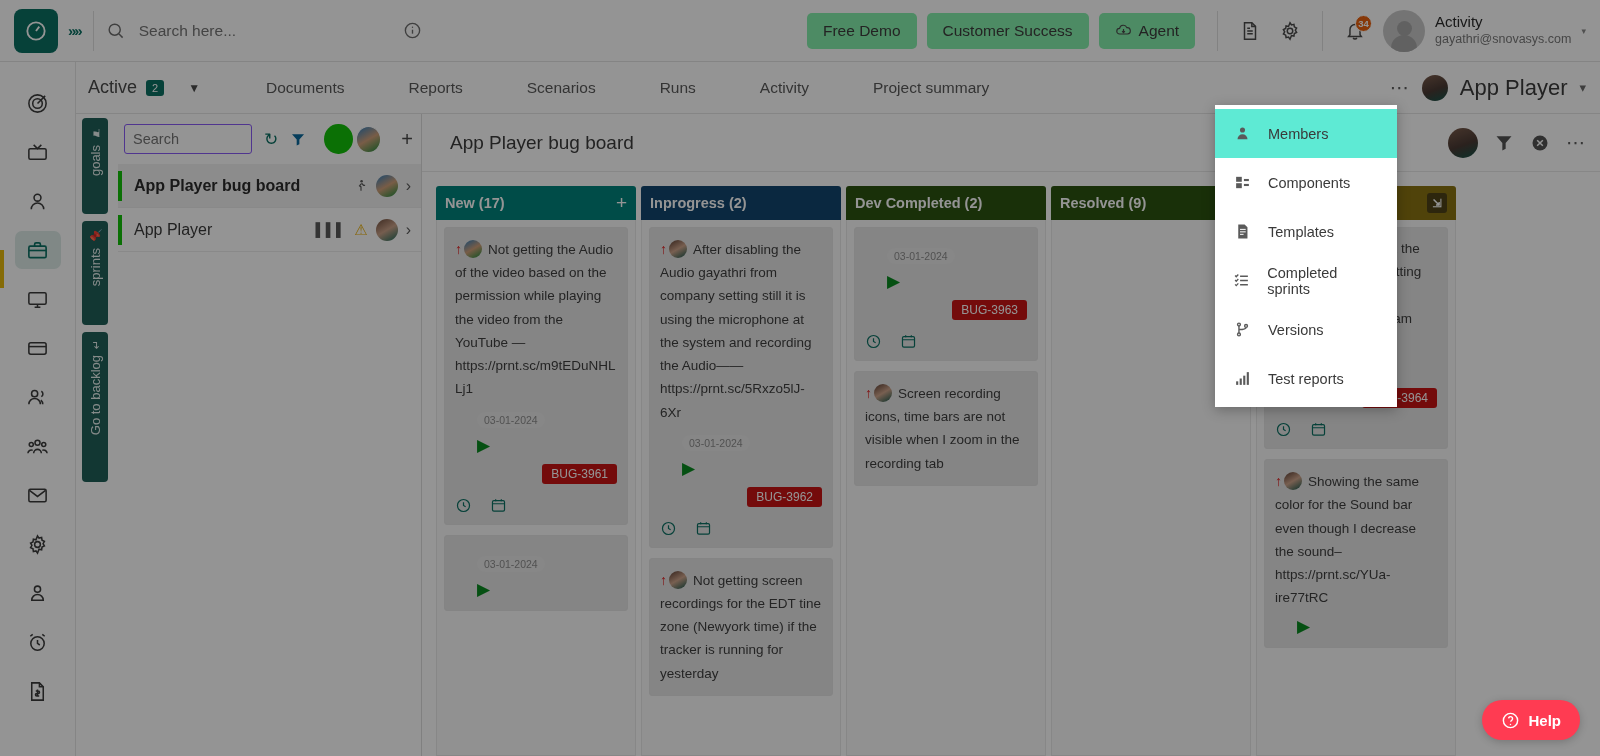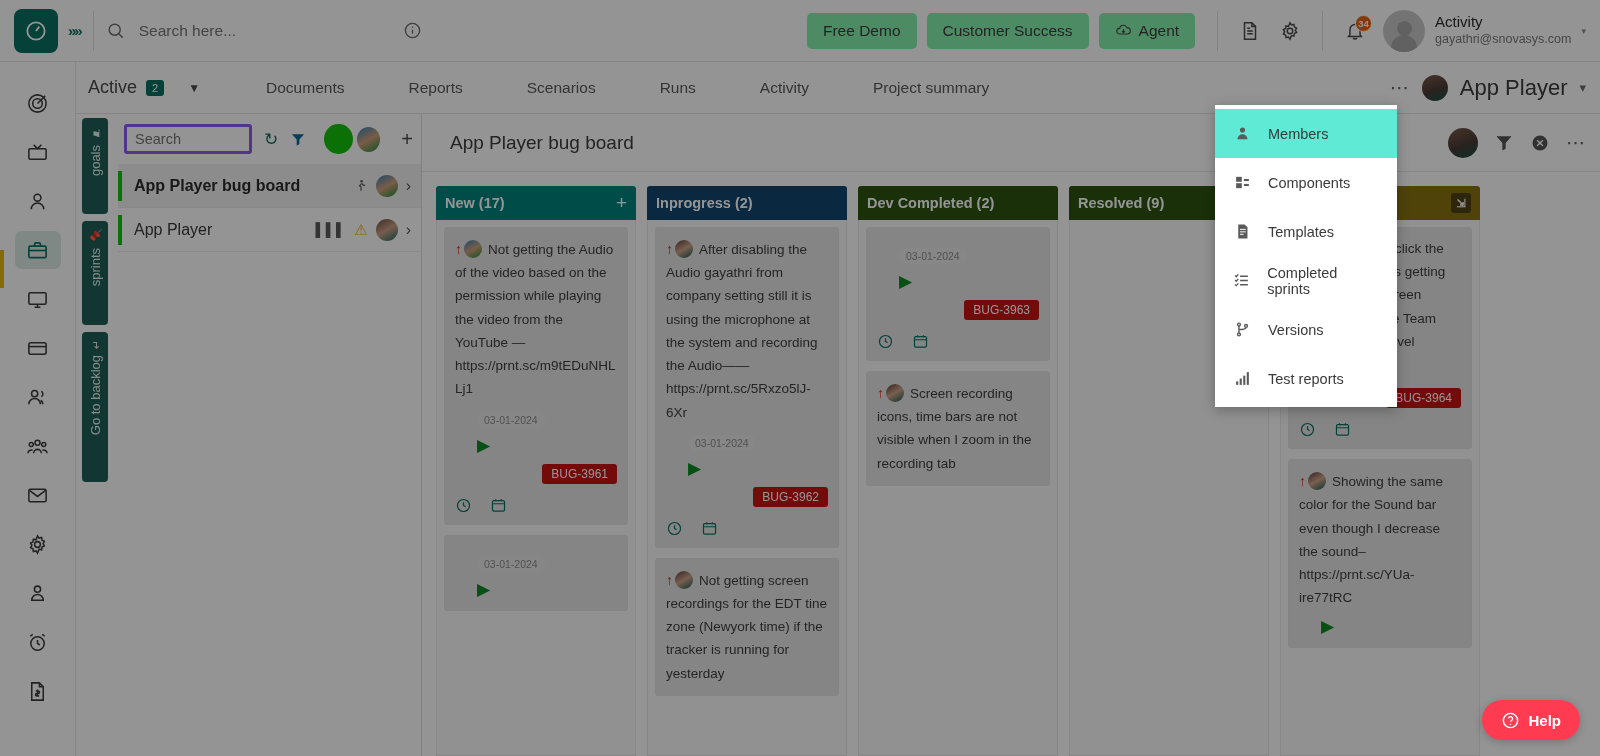--- a/index.html
+++ b/index.html
@@ -110,21 +110,21 @@
     width: 26px; background: #1f5f58; color: #e7efee; border-radius: 4px;
     writing-mode: vertical-rl; text-orientation: mixed;
     font-size: 13px; padding: 8px 4px; display:flex; align-items:center; gap: 6px;
     cursor: pointer; justify-content: flex-start;
   }
   .vtab .vt-ic { transform: rotate(180deg); font-size: 11px;}
   .vtab .vt-lb { transform: rotate(180deg); }
   .panel-inner { margin-left: 42px; }
   .panel-search-row { display: flex; align-items: center; gap: 12px; padding: 10px 8px 10px 6px;}
   .psearch {
-    border: 3px solid #8b5cf6; border-radius: 3px; height: 30px; width: 128px;
+    border: 1px solid #8b5cf6; border-radius: 3px; height: 30px; width: 128px;
     padding: 0 8px; font-size: 14.5px; color: #8b8b8b; outline: none;
     font-family: "Liberation Sans", sans-serif;
   }
   .ic-refresh { color: #0b7063; font-size: 17px; cursor:pointer;}
   .green-dot { width: 30px; height: 30px; border-radius: 50%; background: #13c20a; margin-left: 6px;}
   .mini-ava { width: 27px; height: 27px; border-radius: 50%; margin-left: -9px;
      background: linear-gradient(150deg,#2e7dbd 0%,#d0a07a 50%,#1d8a3a 100%); border: 1.5px solid #fff;}
   .ic-plus { color: #4a4a4a; font-size: 20px; margin-left: 8px; cursor:pointer;}
   .proj-row {
     display:flex; align-items:center; height: 44px; border-bottom: 1px solid #ededed;
@@ -150,21 +150,21 @@
   .board-head {
     height: 58px; display:flex; align-items:center; padding: 0 14px 0 28px;
     border-bottom: 1px solid #e8e8e8;
   }
   .board-title { font-size: 19px; color: #3d3d3d;}
   .board-head-right { margin-left:auto; display:flex; align-items:center; gap: 16px;}
   .bh-ava { width: 30px; height: 30px; border-radius: 50%;
      background: linear-gradient(160deg,#7a5c4c 0%,#4a3a34 55%,#16544a 100%);}
   .bh-ic { color:#545454; cursor:pointer;}
   .cols {
-    display: flex; gap: 11px; padding: 14px 0 0 14px; height: 584px; align-items: center;
+    display: flex; gap: 5px; padding: 14px 0 0 14px; height: 584px; align-items: center;
   }
   .col { width: 200px; flex: 0 0 200px; height: 570px; display:flex; flex-direction: column;}
   .col-head {
     height: 34px; border-radius: 3px 3px 0 0; display:flex; align-items:center;
     padding: 0 9px; color: #fff; font-size: 14.5px; font-weight: bold;
   }
   .col-head .plus { margin-left: auto; font-size: 19px; font-weight: normal; cursor:pointer;}
   .col-head .expand-sq {
     margin-left:auto; width:20px;height:20px;border-radius:3px; background:#4e4318;
     display:flex;align-items:center;justify-content:center;font-size:11px; cursor:pointer;

